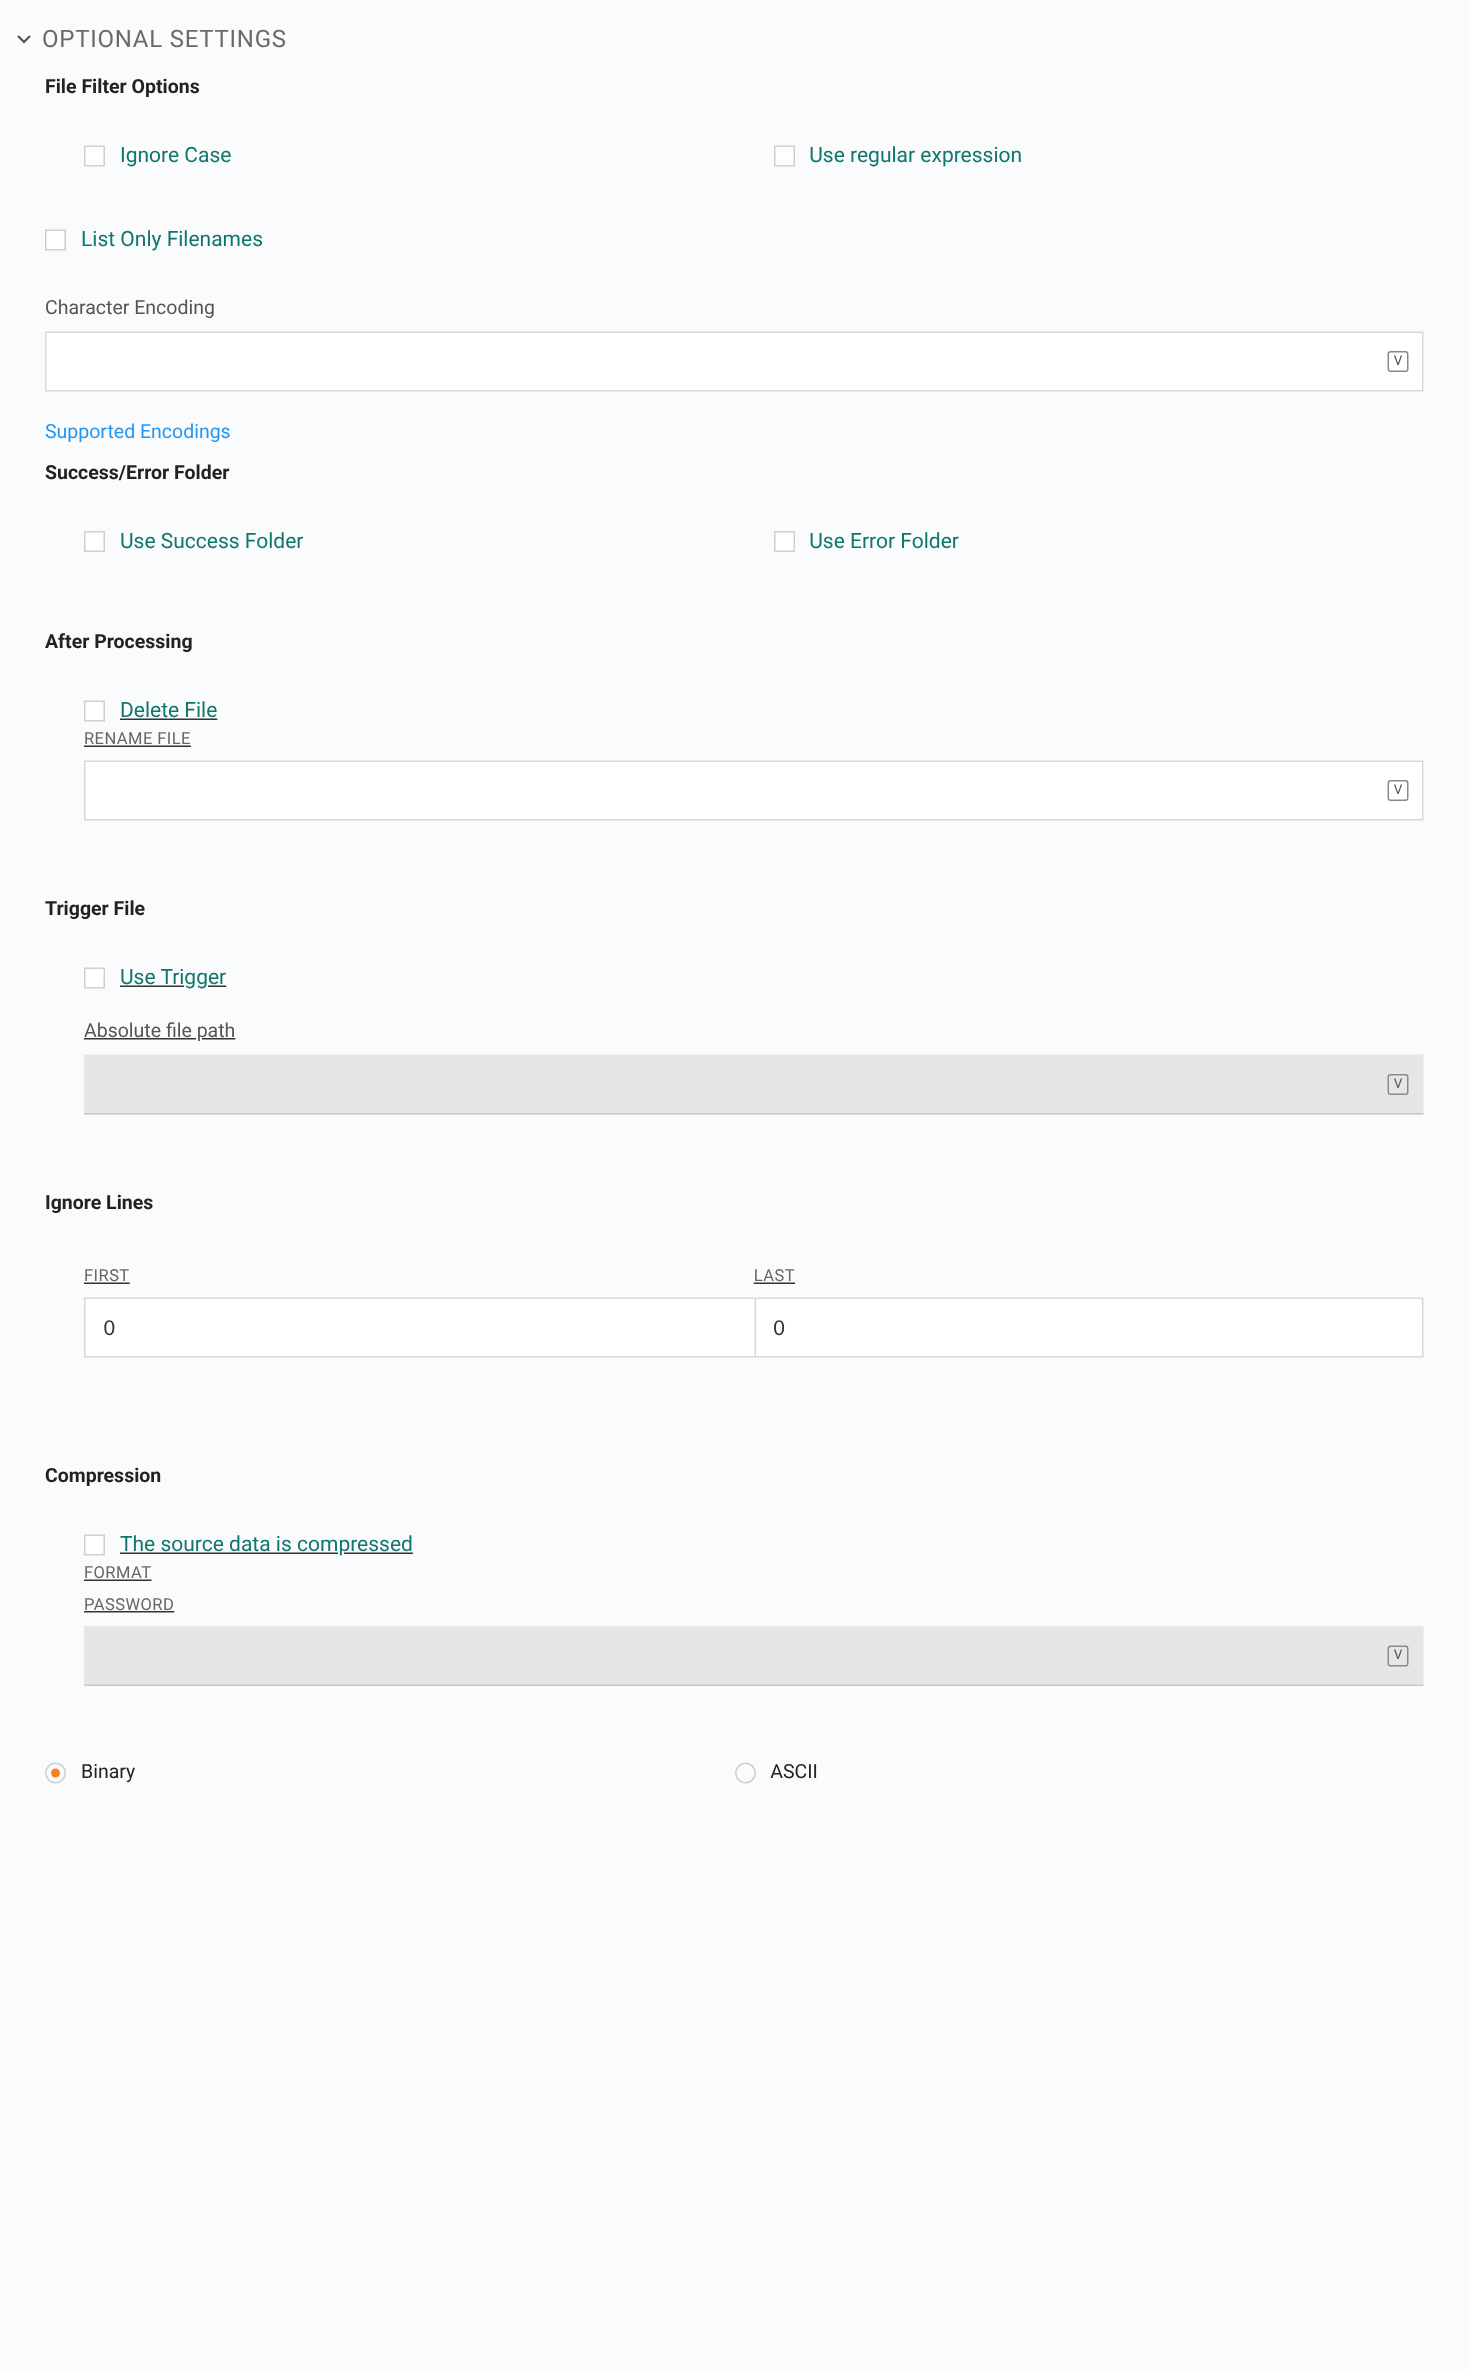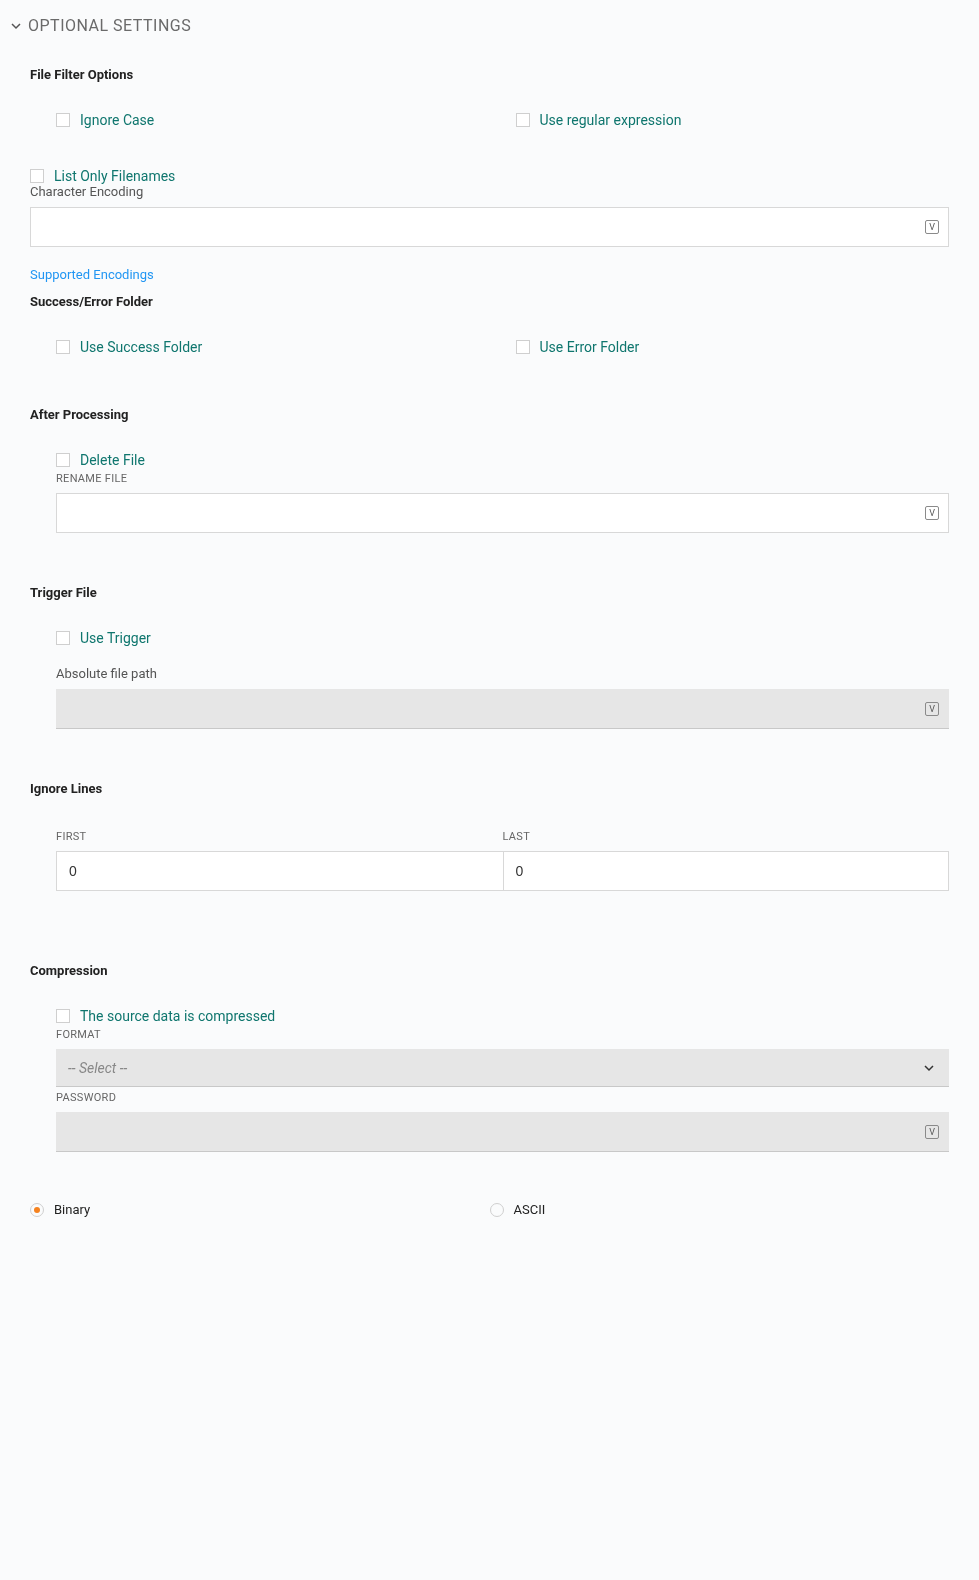--- a/index.html
+++ b/index.html
@@ -29,21 +29,21 @@
       text-transform: uppercase;
     }
     .content { padding: 10px 30px 0 30px; }
     .section-title {
       font-weight: 700;
       font-size: 13px;
       color: #222;
       margin-top: 12px;
       margin-bottom: 30px;
     }
-    .section-title.first { margin-top: 16px; }
+    .section-title.first { margin-top: 0; }
     .row {
       display: flex;
       margin-bottom: 10px;
     }
     .col-half { width: 50%; }
     .checkbox-wrap {
       display: flex;
       align-items: center;
       gap: 10px;
       padding-left: 26px;
@@ -54,20 +54,21 @@
       border: 1px solid #cfcfcf;
       background: #fff;
       display: inline-block;
       flex-shrink: 0;
       cursor: pointer;
     }
     .cb-label { font-size: 14px; color: #0f766e; }
     .field-label {
       font-size: 13px;
       color: #555;
+      margin-top: 30px;
       margin-bottom: 8px;
     }
     .field-label-sm {
       font-size: 11px;
       color: #666;
       letter-spacing: 0.3px;
       text-transform: uppercase;
       margin-top: 4px;
       margin-bottom: 8px;
     }
@@ -99,21 +100,21 @@
       border-bottom: 1px solid #c8c8c8;
     }
     .input-wrap.disabled .v-icon { background: transparent; }
     .link {
       color: #2196f3;
       font-size: 13px;
       margin-top: 20px;
       display: inline-block;
       cursor: pointer;
     }
-    .indent { padding-left: 26px; }
+    .indent { padding-left: 26px; text-decoration: underline; }
     .spacer-lg { height: 40px; }
     .spacer-md { height: 30px; }
     .select-wrap {
       position: relative;
     }
     .select {
       width: 100%;
       height: 38px;
       background: #e6e6e6;
       border: none;
@@ -271,30 +272,20 @@
   <div style="height:20px;"></div>
 
   
   <div class="section-title">Compression</div>
   <div class="indent">
     <div class="checkbox-wrap no-indent">
       <span class="cb"></span>
       <span class="cb-label">The source data is compressed</span>
     </div>
     <div class="field-label-sm">FORMAT</div>
-    <div class="select-wrap">
-      <div class="select">
-        <span>-- Select --</span>
-      </div>
-      <span class="chev-down">
-        <svg width="12" height="12" viewBox="0 0 12 12">
-            <path d="M2 4 L6 8 L10 4" stroke="#333" stroke-width="1.5" fill="none"></path>
-          </svg>
-      </span>
-    </div>
     <div class="field-label-sm">PASSWORD</div>
     <div class="input-wrap disabled">
       <input class="text-input disabled" type="password" disabled="" value="" style="">
       <span class="v-icon">V</span>
     </div>
   </div>
 
   <div class="spacer-lg"></div>
 
   

